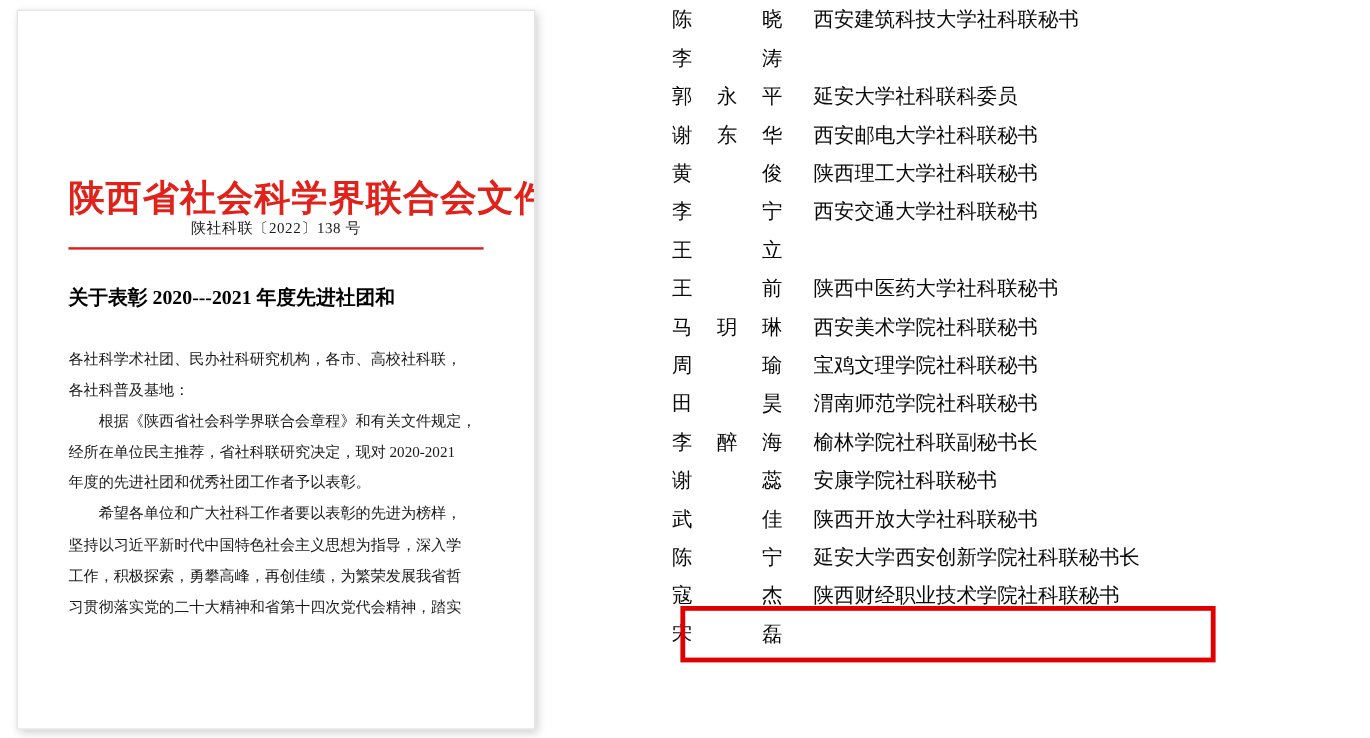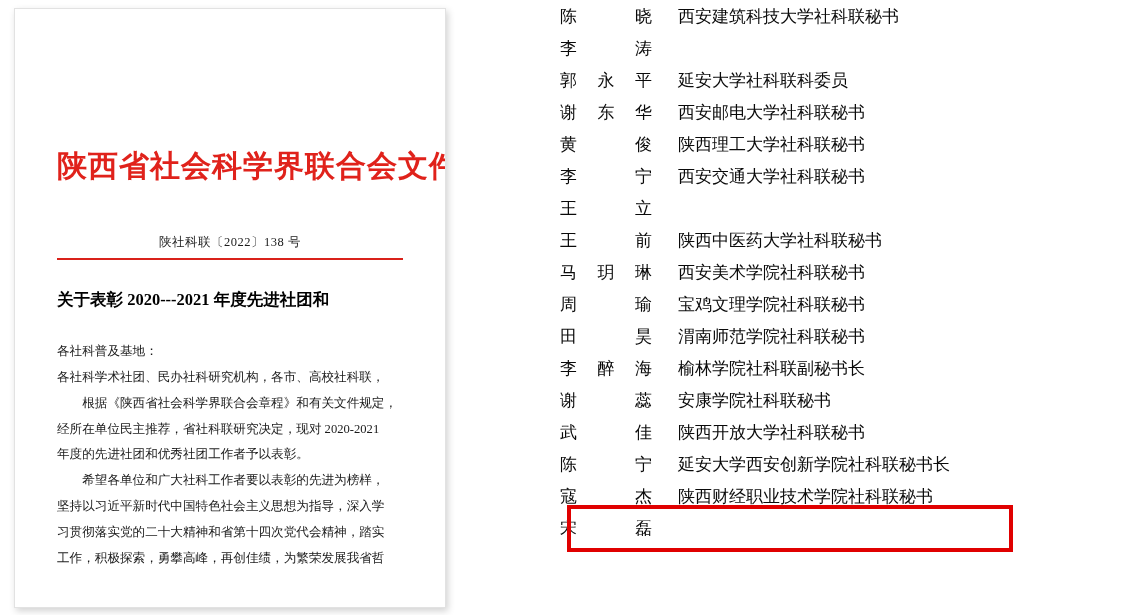--- a/index.html
+++ b/index.html
@@ -41,21 +41,20 @@
     color: #e0221b;
     font-family: "Liberation Serif", serif;
     font-weight: bold;
     font-size: 30px;
     letter-spacing: 1px;
     line-height: 1.1;
     white-space: nowrap;
   }
 
   .doc-docnum {
-    margin-top: 52px;
     text-align: center;
     font-size: 12.5px;
     color: #1b1b1b;
     letter-spacing: 0.5px;
   }
 
   .doc-redline {
     margin-top: 7px;
     height: 2px;
     background: #d9211a;
@@ -134,29 +133,29 @@
 
 <div id="doc-page">
   <div id="doc-inner">
     <div class="doc-masthead">陕西省社会科学界联合会文件</div>
     <div class="doc-docnum">陕社科联〔2022〕138 号</div>
     <div class="doc-redline"></div>
     <div class="doc-title">
       <div>关于表彰 2020---2021 年度先进社团和</div>
     </div>
     <div class="doc-body" id="doc-body">
+        <p>各社科学术社团、民办社科研究机构，各市、高校社科联，</p>
         <p>各社科普及基地：</p>
-        <p>各社科学术社团、民办社科研究机构，各市、高校社科联，</p>
         <p class="indent">根据《陕西省社会科学界联合会章程》和有关文件规定，</p>
         <p>经所在单位民主推荐，省社科联研究决定，现对 2020-2021</p>
         <p>年度的先进社团和优秀社团工作者予以表彰。</p>
         <p class="indent">希望各单位和广大社科工作者要以表彰的先进为榜样，</p>
         <p>坚持以习近平新时代中国特色社会主义思想为指导，深入学</p>
+        <p>工作，积极探索，勇攀高峰，再创佳绩，为繁荣发展我省哲</p>
         <p>习贯彻落实党的二十大精神和省第十四次党代会精神，踏实</p>
-        <p>工作，积极探索，勇攀高峰，再创佳绩，为繁荣发展我省哲</p>
       </div>
   </div>
 </div>
 
 <div id="list-panel">
   <div id="list-rows">
       <div class="list-row">
         <div class="row-name">
           <span class="ch">陈</span>
           <span class="ch">晓</span>

